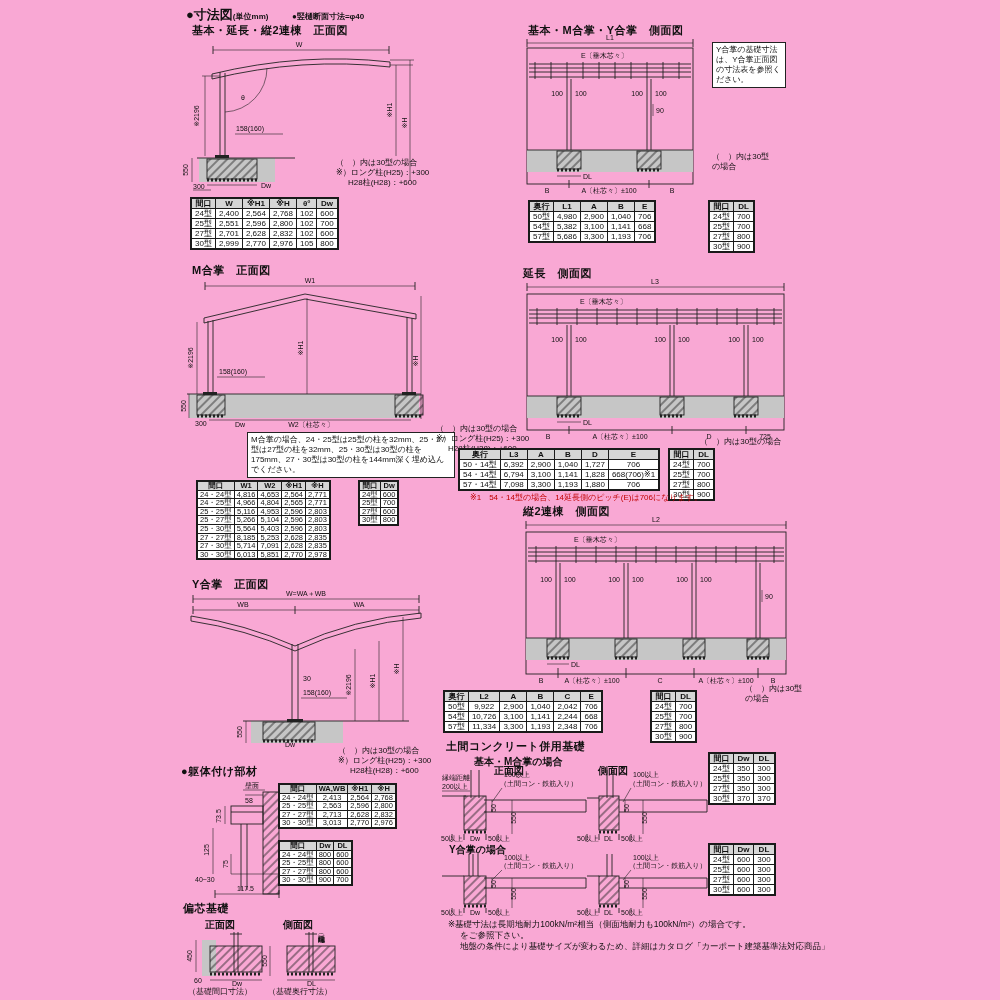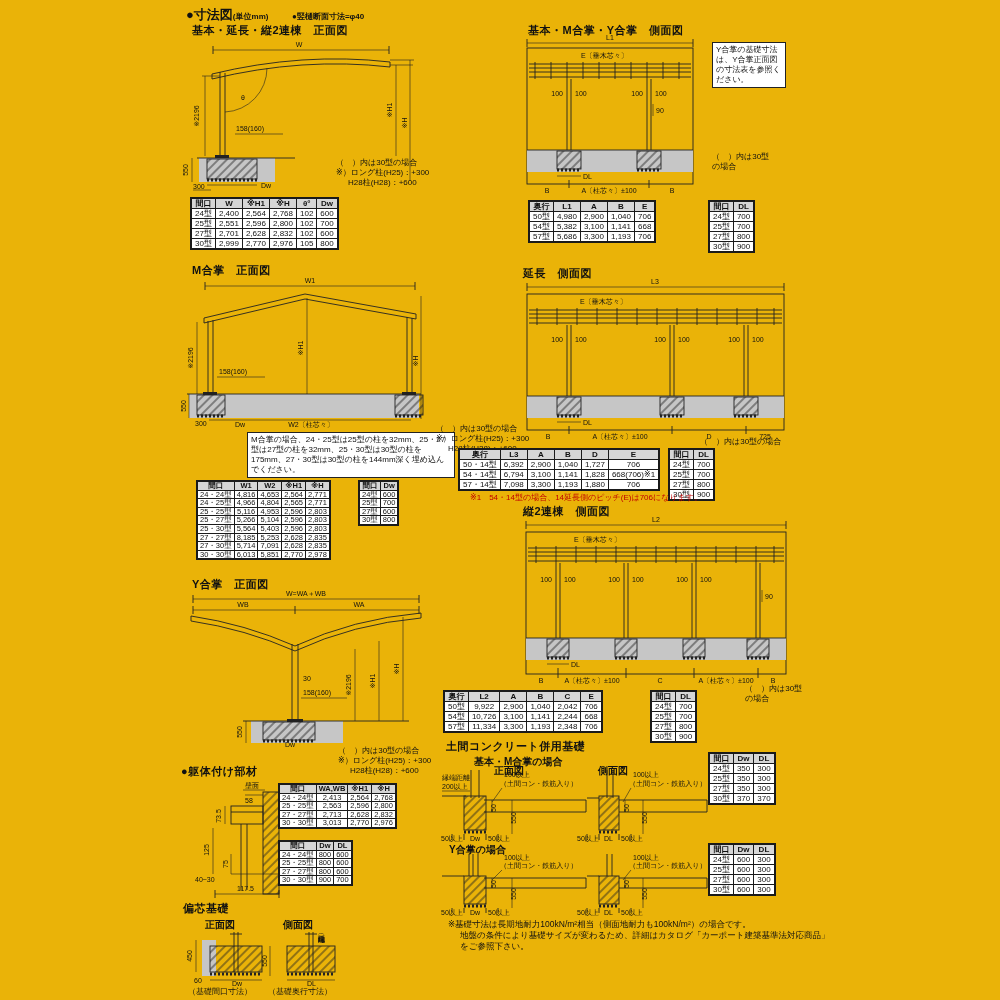--- a/index.html
+++ b/index.html
@@ -1,16 +1,16 @@
 <!DOCTYPE html>
 <html><head>
 <meta charset="utf-8">
 <style>
   html,body{margin:0;padding:0;background:#fff;}
-  #page{position:relative;width:1000px;height:1000px;background:#eab308;overflow:hidden;
+  #page{position:relative;width:1000px;height:1000px;background:#f9a8d4;overflow:hidden;
         font-family:"Liberation Sans","DejaVu Sans",sans-serif;color:#111;}
   .pos{position:absolute;}
   .h1{font-size:13px;font-weight:bold;white-space:nowrap;}
   .h1 small{font-size:8px;font-weight:bold;}
   .h2{font-size:11px;font-weight:bold;white-space:nowrap;letter-spacing:0.5px;}
   .h3{font-size:10px;font-weight:bold;white-space:nowrap;margin-left:28px;}
   .lbl{font-size:10px;font-weight:bold;white-space:nowrap;}
   .note{font-size:8px;line-height:10px;color:#111;}
   .note div{white-space:nowrap;}
   .indent{padding-left:12px;}
@@ -995,17 +995,17 @@
         <tr>
           <td>30型</td>
           <td>600</td>
           <td>300</td>
         </tr>
       </tbody>
     </table>
 
 <div class="pos note" style="left:448px;top:919px;font-size:8.5px;line-height:11px;">
   <div>※基礎寸法は長期地耐力100kN/m²相当（側面地耐力も100kN/m²）の場合です。</div>
+  <div class="indent">をご参照下さい。</div>
   <div class="indent">地盤の条件により基礎サイズが変わるため、詳細はカタログ「カーポート建築基準法対応商品」</div>
-  <div class="indent">をご参照下さい。</div>
 </div>
 
 </div>
 
 </body></html>

